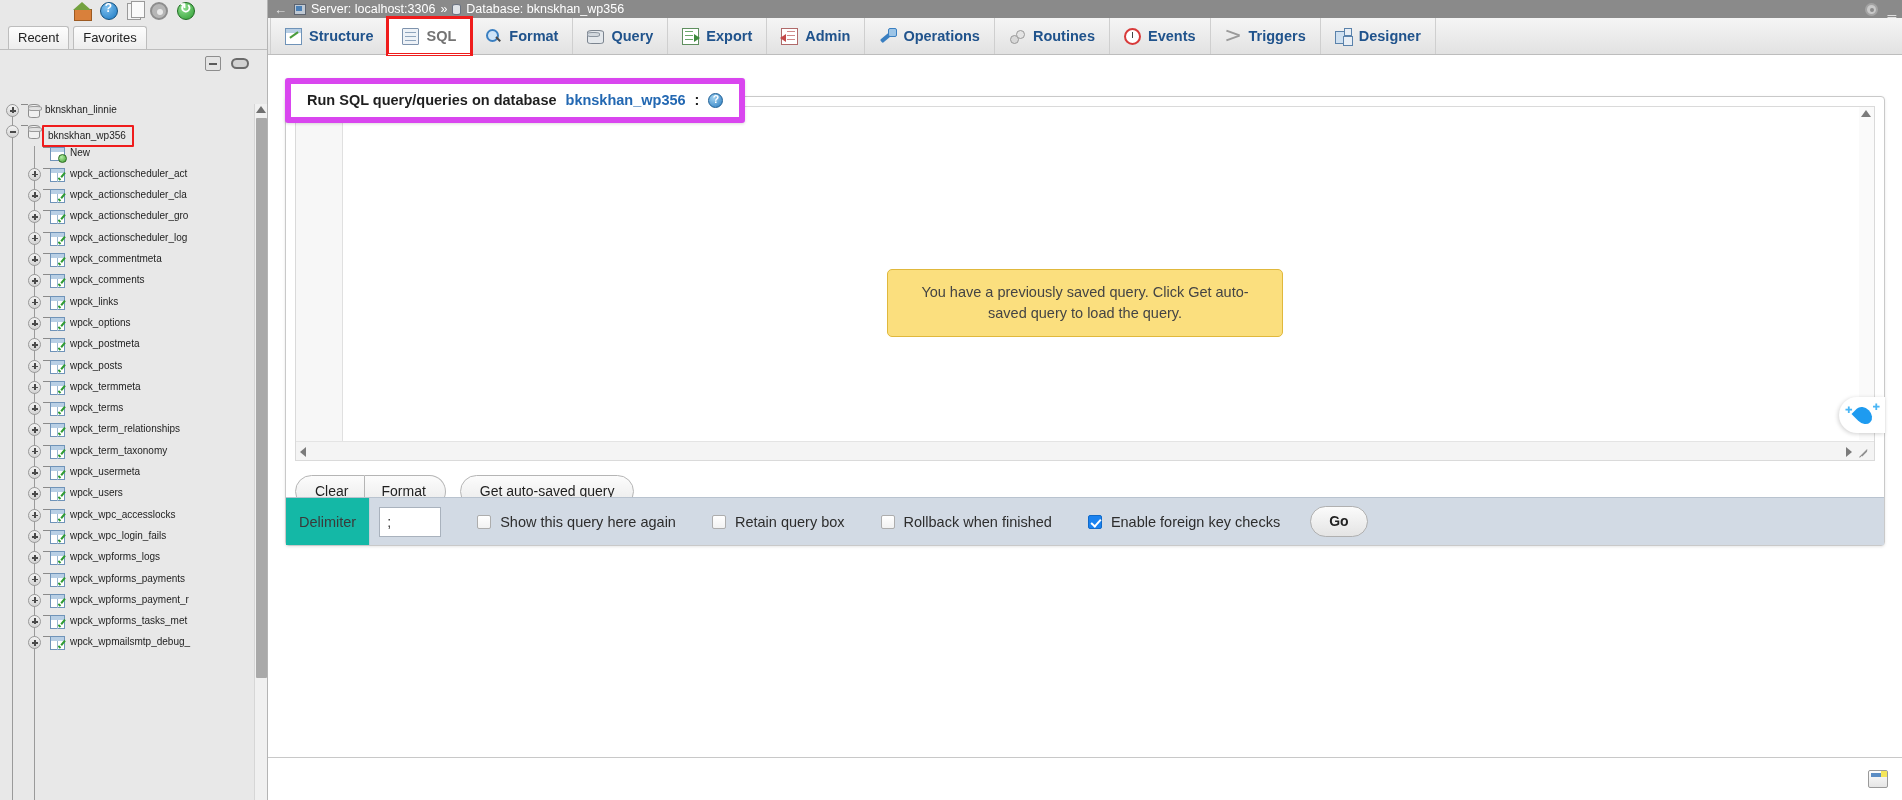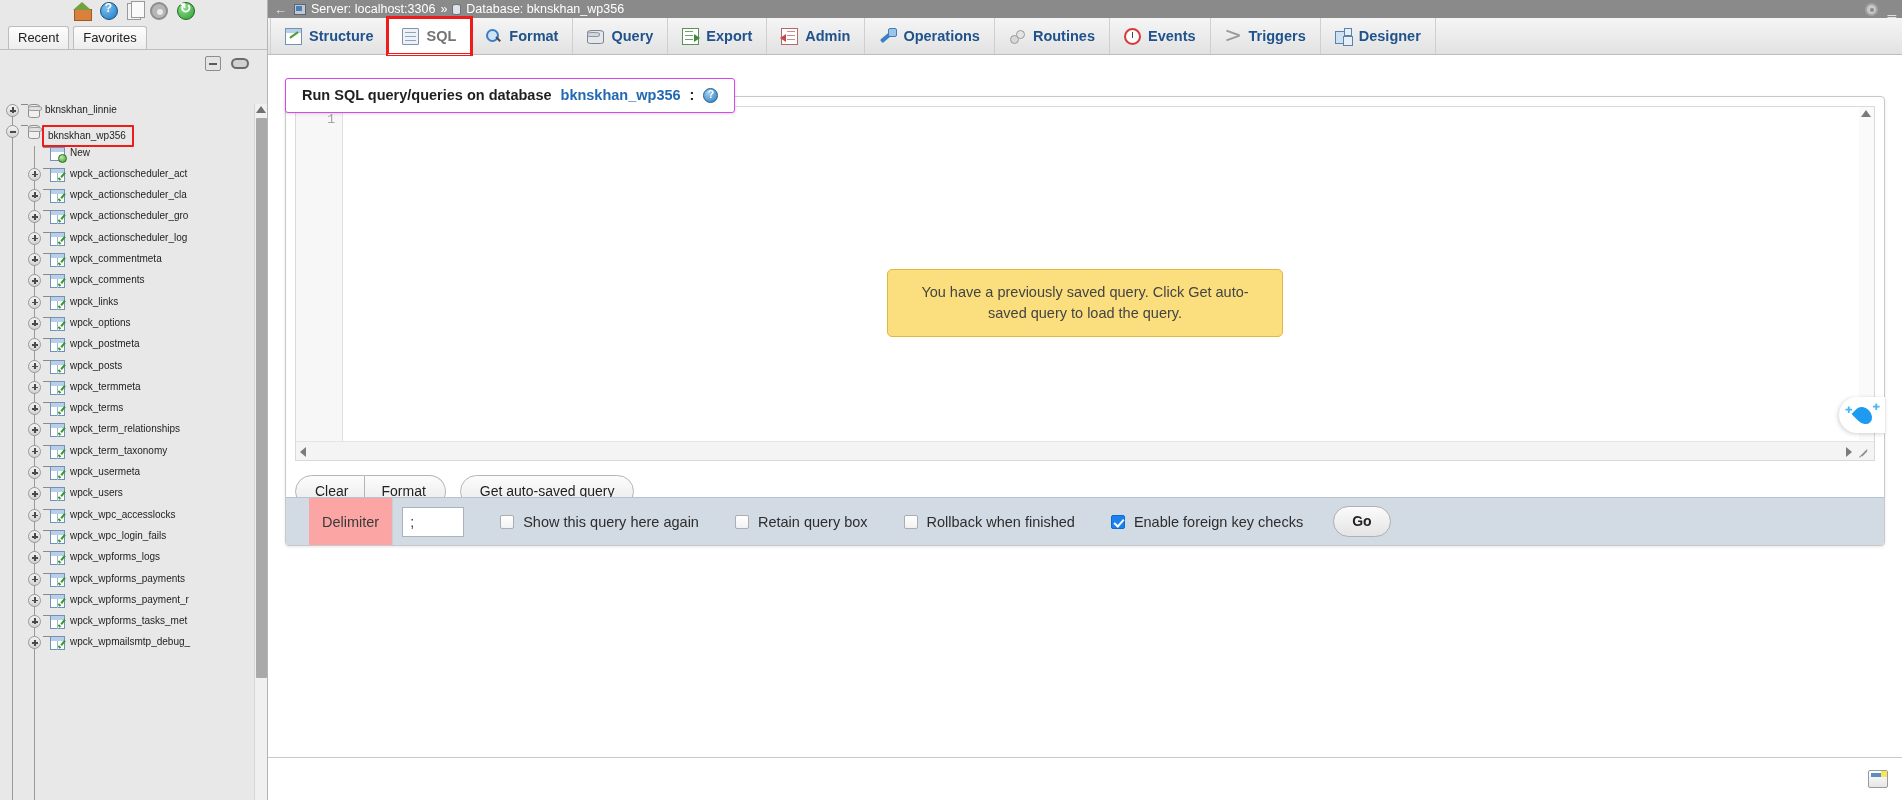--- a/index.html
+++ b/index.html
@@ -255,21 +255,21 @@
     box-shadow: 0 9px 0 #e8eef5, 0 9px 0 1px #5a82ab;}
 
   
   #content {
     position:absolute; left:268px; top:56px; right:0; bottom:0;
     background:#fff;
   }
   #panel-title {
     position:absolute; left:17px; top:22px;
     background:#fff;
-    border:1px solid #d946ef;
+    border:6px solid #d946ef;
     border-radius: 3px;
     box-shadow: 0 1px 3px rgba(0,0,0,0.14);
     padding: 8px 16px 9px 16px;
     font-size:14.5px; font-weight:bold; color:#1f1f1f;
     display:flex; align-items:center; gap:9px;
     z-index: 6;
   }
   #panel-title .dbname { color:#2368b2; }
   .help-dot {
     width:15px;height:15px;border-radius:50%;
@@ -399,27 +399,26 @@
 
   #optbar {
     position:absolute; left:0; right:0; bottom: 0;
     height: 48px;
     background:#d2dae4;
     border-top:1px solid #b9c3cf;
     display:flex; align-items:center;
     padding-left: 0px;
   }
   #delim-label {
-    background:#fca5a5;
+    background:#14b8a6;
     padding: 0 13px;
     height:100%;
     display:flex;align-items:center;
     font-size:14.5px; color:#3a3a3a;
     border-right:1px solid #c6cfd9;
-    margin-left:23px;
   }
   #delim-input {
     width: 62px; height: 30px;
     margin-left: 9px;
     border:1px solid #a9b2bd;
     background:#fff;
     font-size:14px;
     padding: 0 7px;
     font-family:"Liberation Sans",sans-serif;
     color:#333;

